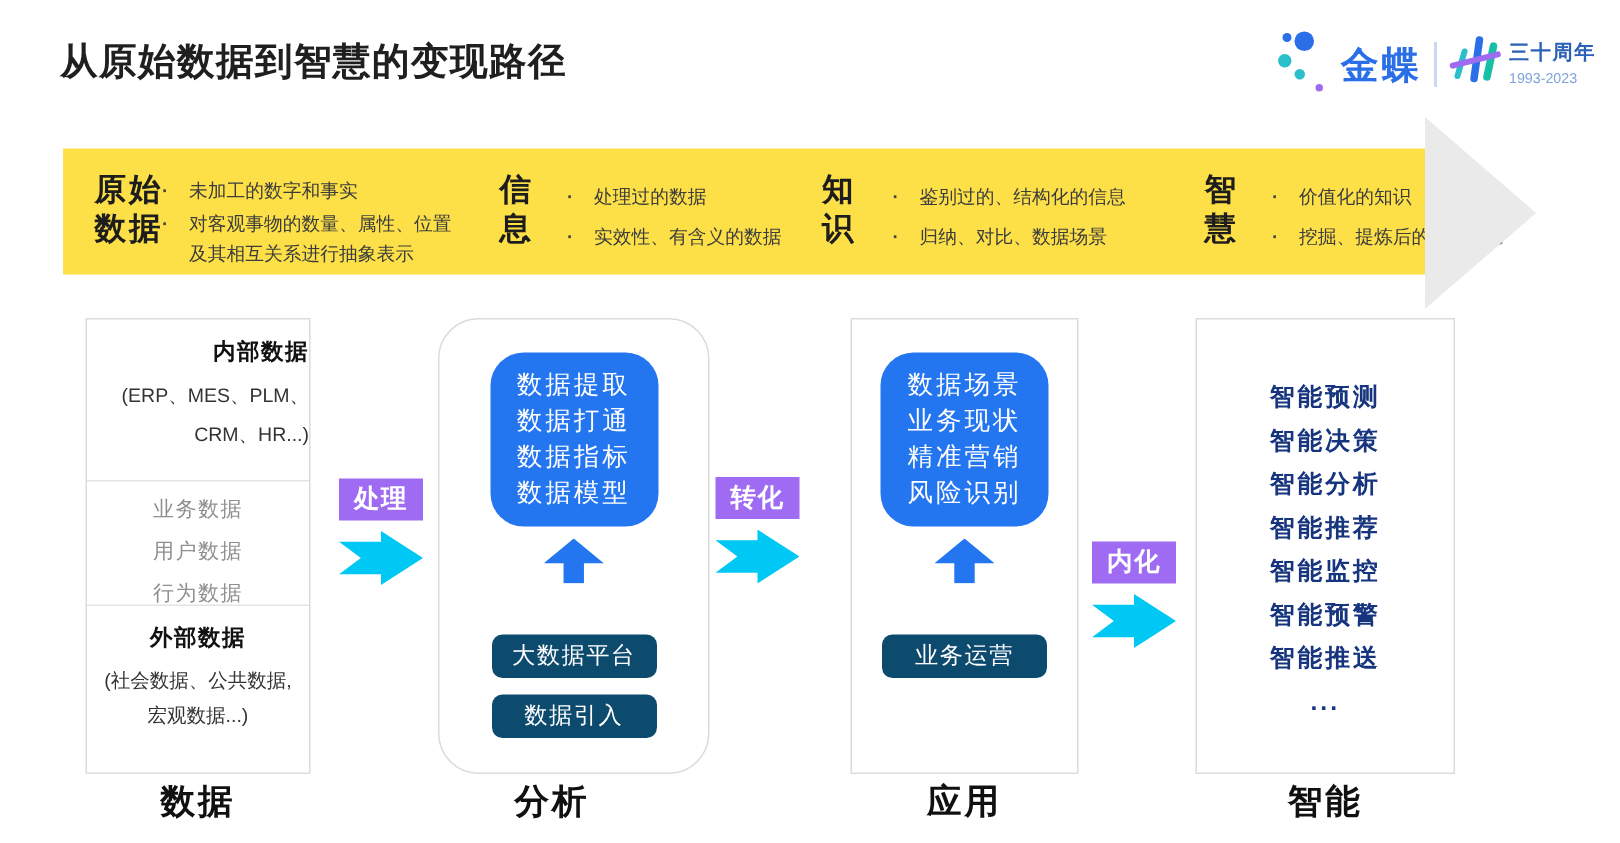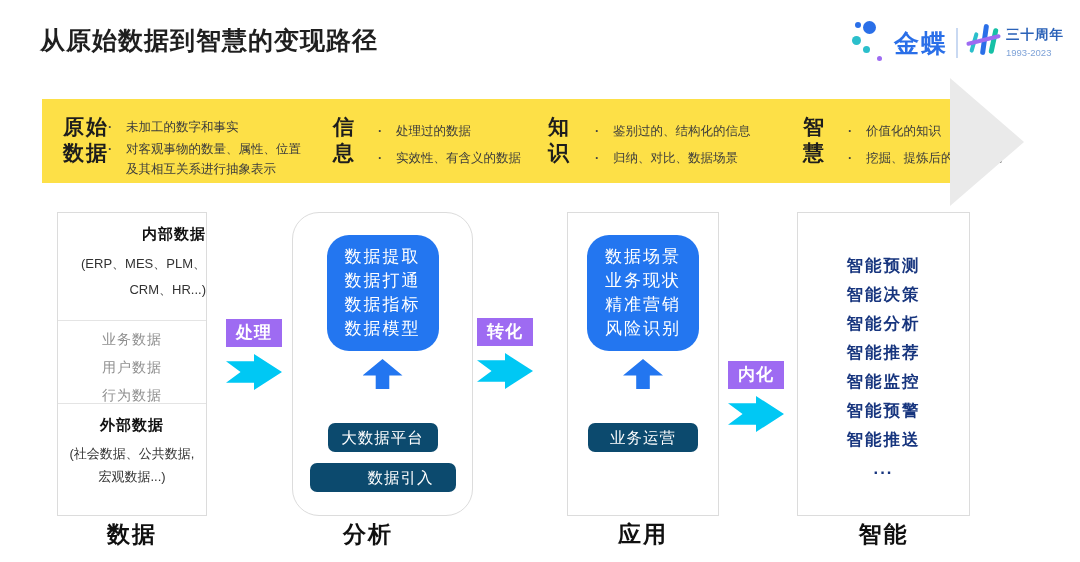--- a/index.html
+++ b/index.html
@@ -55,21 +55,21 @@
   .dv1{top:107px;} .dv2{top:190px;}
   .g-mid{top:112px;font-size:14px;color:#8f8f8f;line-height:28px;letter-spacing:1px;}
   .g-bot{top:203px;}
   .g-bot .g-line{line-height:23px;}
   .core{position:absolute;left:50%;transform:translateX(-50%);top:22px;width:112px;padding:10px 0;
         background:#2376F0;border-radius:22px;color:#fff;font-size:17px;line-height:24px;text-align:center;letter-spacing:2px;}
   .up-arrow{position:absolute;left:50%;transform:translateX(-50%);top:146px;width:40px;height:30px;background:#2376F0;
         clip-path:polygon(50% 0,100% 55%,67% 55%,67% 100%,33% 100%,33% 55%,0 55%);}
   .chip{position:absolute;left:50%;transform:translateX(-50%);width:110px;height:29px;line-height:29px;
         background:#0c4a6e;border-radius:7px;color:#fff;font-size:15.5px;text-align:center;letter-spacing:1px;}
-  .chip-a{top:210px;} .chip-b{top:250px;padding-left:36px;}
+  .chip-a{top:210px;} .chip-b{top:250px;}
   .smart-list{padding-top:38px;text-align:center;font-size:16.5px;font-weight:bold;color:#17357E;line-height:29px;letter-spacing:2px;}
 
   .col-footer{position:absolute;top:519px;font-size:23px;font-weight:bold;color:#101010;text-align:center;letter-spacing:2px;}
   .f1{left:57px;width:150px;} .f2{left:292px;width:152px;} .f3{left:567px;width:152px;} .f4{left:797px;width:173px;}
 
   
   .conn{position:absolute;width:56px;}
   .c1{left:226px;top:319px;} .c2{left:477px;top:318px;} .c3{left:728px;top:322px;margin-top:39px;}
   .conn-badge{width:56px;height:28px;line-height:28px;background:#9E6BF2;color:#fff;font-size:17px;font-weight:bold;text-align:center;letter-spacing:1px;}
   .conn-arrow{width:56px;height:36px;margin-top:7px;background:#00C8F4;

